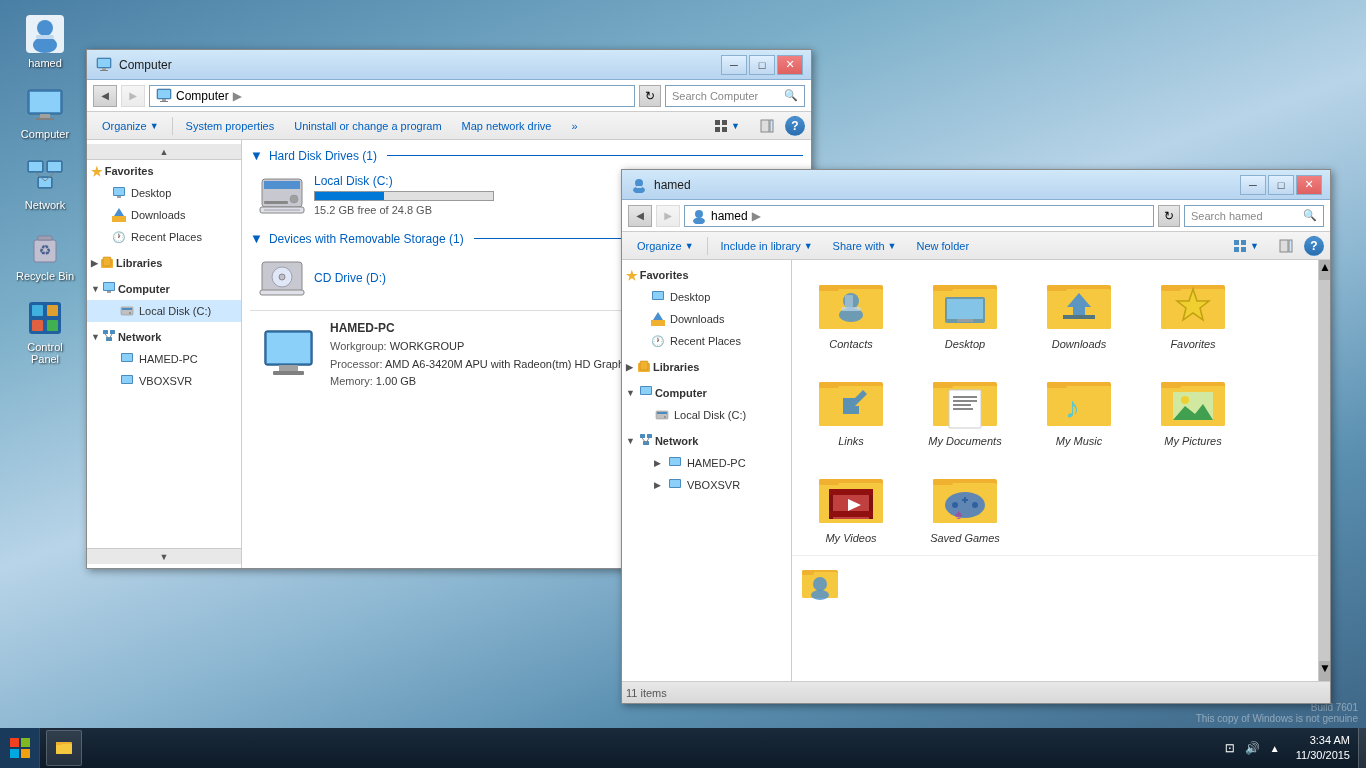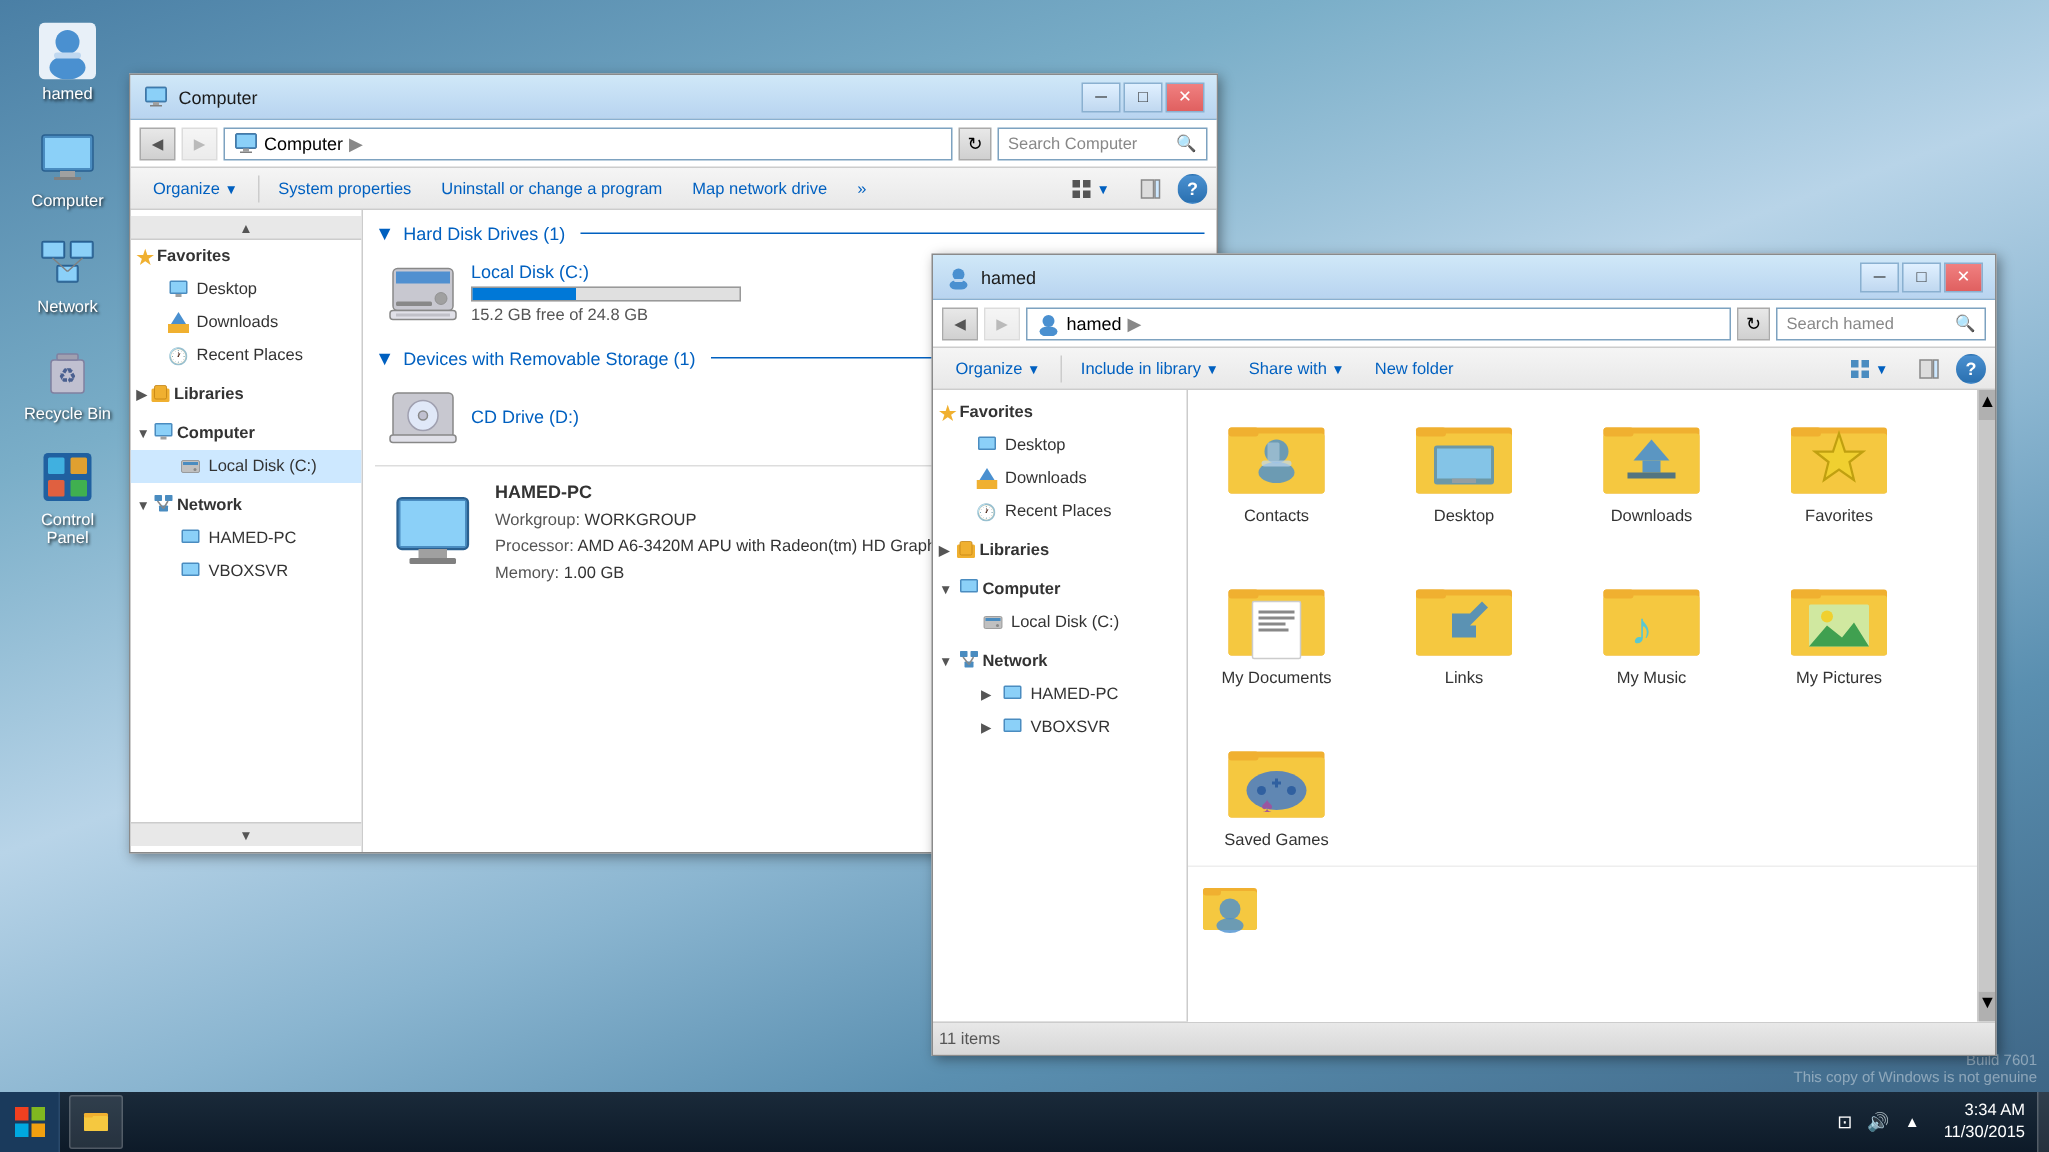--- a/index.html
+++ b/index.html
@@ -371,22 +371,23 @@
       left: 86px;
       top: 49px;
       width: 726px;
       height: 520px;
     }
 
     
     .folder-grid {
       display: flex;
       flex-wrap: wrap;
-      gap: 15px;
+      gap: 4px;
       padding: 4px;
+      font-style: italic;
     }
     .folder-item {
       width: 110px;
       display: flex;
       flex-direction: column;
       align-items: center;
       padding: 6px 4px;
       cursor: pointer;
       border: 1px solid transparent;
     }
@@ -993,71 +994,88 @@
             <span class="f-label">Favorites</span>
           </div>
 
           <div class="folder-item">
             <div class="f-icon">
               <svg width="72" height="60" viewBox="0 0 72 60">
                 <rect x="4" y="12" width="64" height="44" rx="2" fill="#f0b030"></rect>
                 <rect x="4" y="16" width="64" height="40" rx="2" fill="#f5c840"></rect>
                 <rect x="4" y="12" width="20" height="6" rx="2" fill="#f0b030"></rect>
 
+                <polygon points="28,44 28,28 44,28 44,32 36,32 48,20 52,24 40,36 44,36 44,44" fill="#4a8cc0" opacity="0.9"></polygon>
+              </svg>
+            </div>
+            <span class="f-label">Links</span>
+          </div>
+
+          <div class="folder-item">
+            <div class="f-icon">
+              <svg width="72" height="60" viewBox="0 0 72 60">
+                <rect x="4" y="12" width="64" height="44" rx="2" fill="#f0b030"></rect>
+                <rect x="4" y="16" width="64" height="40" rx="2" fill="#f5c840"></rect>
+                <rect x="4" y="12" width="20" height="6" rx="2" fill="#f0b030"></rect>
+
                 <rect x="20" y="20" width="32" height="38" rx="1" fill="white" stroke="#ccc" stroke-width="1"></rect>
                 <rect x="24" y="26" width="24" height="2" fill="#888"></rect>
                 <rect x="24" y="30" width="24" height="2" fill="#888"></rect>
                 <rect x="24" y="34" width="18" height="2" fill="#888"></rect>
                 <rect x="24" y="38" width="20" height="2" fill="#888"></rect>
               </svg>
             </div>
             <span class="f-label">My Documents</span>
           </div>
 
           <div class="folder-item">
             <div class="f-icon">
               <svg width="72" height="60" viewBox="0 0 72 60">
                 <rect x="4" y="12" width="64" height="44" rx="2" fill="#f0b030"></rect>
                 <rect x="4" y="16" width="64" height="40" rx="2" fill="#f5c840"></rect>
                 <rect x="4" y="12" width="20" height="6" rx="2" fill="#f0b030"></rect>
 
-                <polygon points="28,44 28,28 44,28 44,32 36,32 48,20 52,24 40,36 44,36 44,44" fill="#4a8cc0" opacity="0.9"></polygon>
+                <text x="22" y="48" fill="#4ac8e0" font-size="30" opacity="0.9">♪</text>
               </svg>
             </div>
-            <span class="f-label">Links</span>
+            <span class="f-label">My Music</span>
           </div>
 
           <div class="folder-item">
             <div class="f-icon">
               <svg width="72" height="60" viewBox="0 0 72 60">
                 <rect x="4" y="12" width="64" height="44" rx="2" fill="#f0b030"></rect>
                 <rect x="4" y="16" width="64" height="40" rx="2" fill="#f5c840"></rect>
                 <rect x="4" y="12" width="20" height="6" rx="2" fill="#f0b030"></rect>
 
-                <text x="22" y="48" fill="#4ac8e0" font-size="30" opacity="0.9">♪</text>
+                <rect x="16" y="22" width="40" height="28" rx="1" fill="#d0e8a0"></rect>
+                <circle cx="28" cy="30" r="4" fill="#f0d030"></circle>
+                <polygon points="16,50 28,36 38,44 46,34 56,50" fill="#40a050"></polygon>
               </svg>
             </div>
-            <span class="f-label">My Music</span>
+            <span class="f-label">My Pictures</span>
           </div>
 
           <div class="folder-item">
             <div class="f-icon">
               <svg width="72" height="60" viewBox="0 0 72 60">
                 <rect x="4" y="12" width="64" height="44" rx="2" fill="#f0b030"></rect>
                 <rect x="4" y="16" width="64" height="40" rx="2" fill="#f5c840"></rect>
                 <rect x="4" y="12" width="20" height="6" rx="2" fill="#f0b030"></rect>
 
-                <rect x="16" y="22" width="40" height="28" rx="1" fill="#d0e8a0"></rect>
-                <circle cx="28" cy="30" r="4" fill="#f0d030"></circle>
-                <polygon points="16,50 28,36 38,44 46,34 56,50" fill="#40a050"></polygon>
+                <rect x="14" y="22" width="44" height="30" rx="1" fill="#c04040"></rect>
+                <rect x="14" y="22" width="4" height="30" fill="#801010"></rect>
+                <rect x="54" y="22" width="4" height="30" fill="#801010"></rect>
+                <rect x="14" y="22" width="44" height="6" fill="#901010"></rect>
+                <rect x="14" y="44" width="44" height="6" fill="#901010"></rect>
+                <polygon points="33,32 33,44 46,38" fill="white"></polygon>
               </svg>
             </div>
-            <span class="f-label">My Pictures</span>
-          </div>
-
+            <span class="f-label">My Videos</span>
+          </div>
 
           <div class="folder-item">
             <div class="f-icon">
               <svg width="72" height="60" viewBox="0 0 72 60">
                 <rect x="4" y="12" width="64" height="44" rx="2" fill="#f0b030"></rect>
                 <rect x="4" y="16" width="64" height="40" rx="2" fill="#f5c840"></rect>
                 <rect x="4" y="12" width="20" height="6" rx="2" fill="#f0b030"></rect>
 
                 <ellipse cx="36" cy="38" rx="20" ry="13" fill="#5080c0" opacity="0.9"></ellipse>
                 <circle cx="26" cy="38" r="3" fill="#3060a0"></circle>

